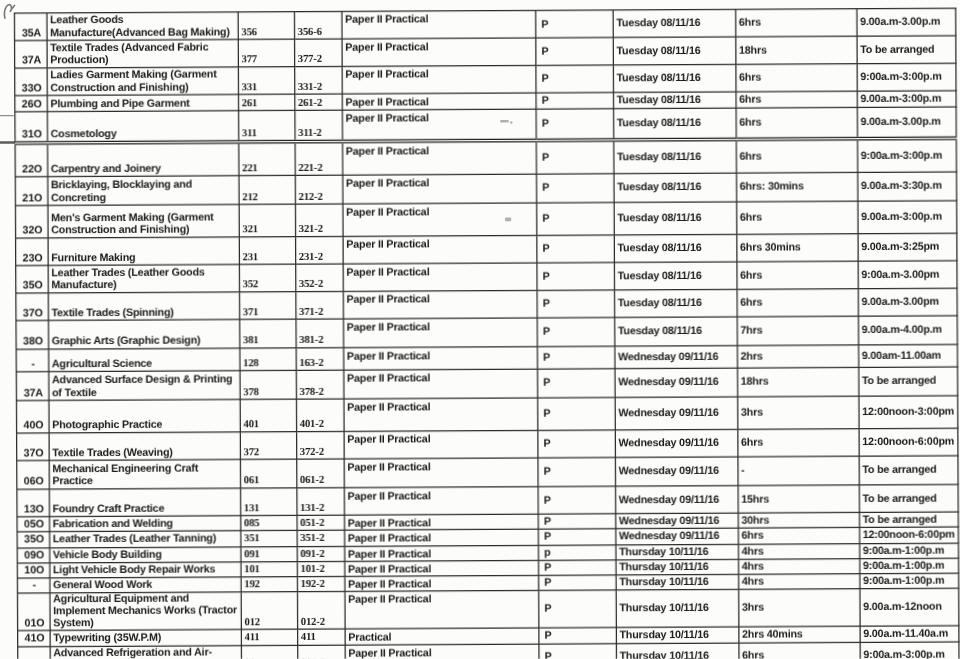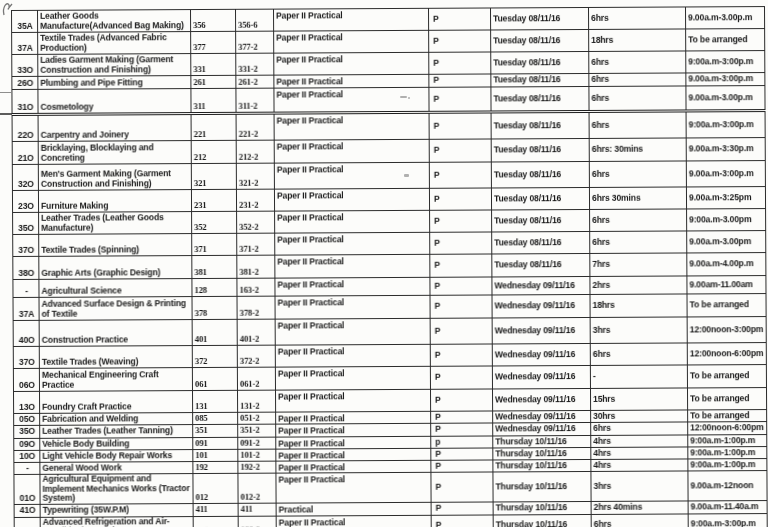--- a/index.html
+++ b/index.html
@@ -116,21 +116,21 @@
           <td class="c-num1">331</td>
           <td class="c-num2">331-2</td>
           <td class="c-paper">Paper II Practical</td>
           <td class="c-p">P</td>
           <td class="c-date">Tuesday 08/11/16</td>
           <td class="c-dur">6hrs</td>
           <td class="c-time">9:00a.m-3:00p.m</td>
         </tr>
         <tr style="height: 13px;">
           <td class="c-code">26O</td>
-          <td class="c-subject">Plumbing and Pipe Fitting</td>
+          <td class="c-subject">Plumbing and Pipe Garment</td>
           <td class="c-num1">261</td>
           <td class="c-num2">261-2</td>
           <td class="c-paper">Paper II Practical</td>
           <td class="c-p">P</td>
           <td class="c-date">Tuesday 08/11/16</td>
           <td class="c-dur">6hrs</td>
           <td class="c-time">9.00a.m-3:00p.m</td>
         </tr>
         <tr class="heavy-bottom" style="height: 25px;">
           <td class="c-code">31O</td>
@@ -237,21 +237,21 @@
           <td class="c-num1">378</td>
           <td class="c-num2">378-2</td>
           <td class="c-paper">Paper II Practical</td>
           <td class="c-p">P</td>
           <td class="c-date">Wednesday 09/11/16</td>
           <td class="c-dur">18hrs</td>
           <td class="c-time">To be arranged</td>
         </tr>
         <tr style="height: 26px;">
           <td class="c-code">40O</td>
-          <td class="c-subject">Construction Practice</td>
+          <td class="c-subject">Photographic Practice</td>
           <td class="c-num1">401</td>
           <td class="c-num2">401-2</td>
           <td class="c-paper">Paper II Practical</td>
           <td class="c-p">P</td>
           <td class="c-date">Wednesday 09/11/16</td>
           <td class="c-dur">3hrs</td>
           <td class="c-time">12:00noon-3:00pm</td>
         </tr>
         <tr style="height: 22px;">
           <td class="c-code">37O</td>

